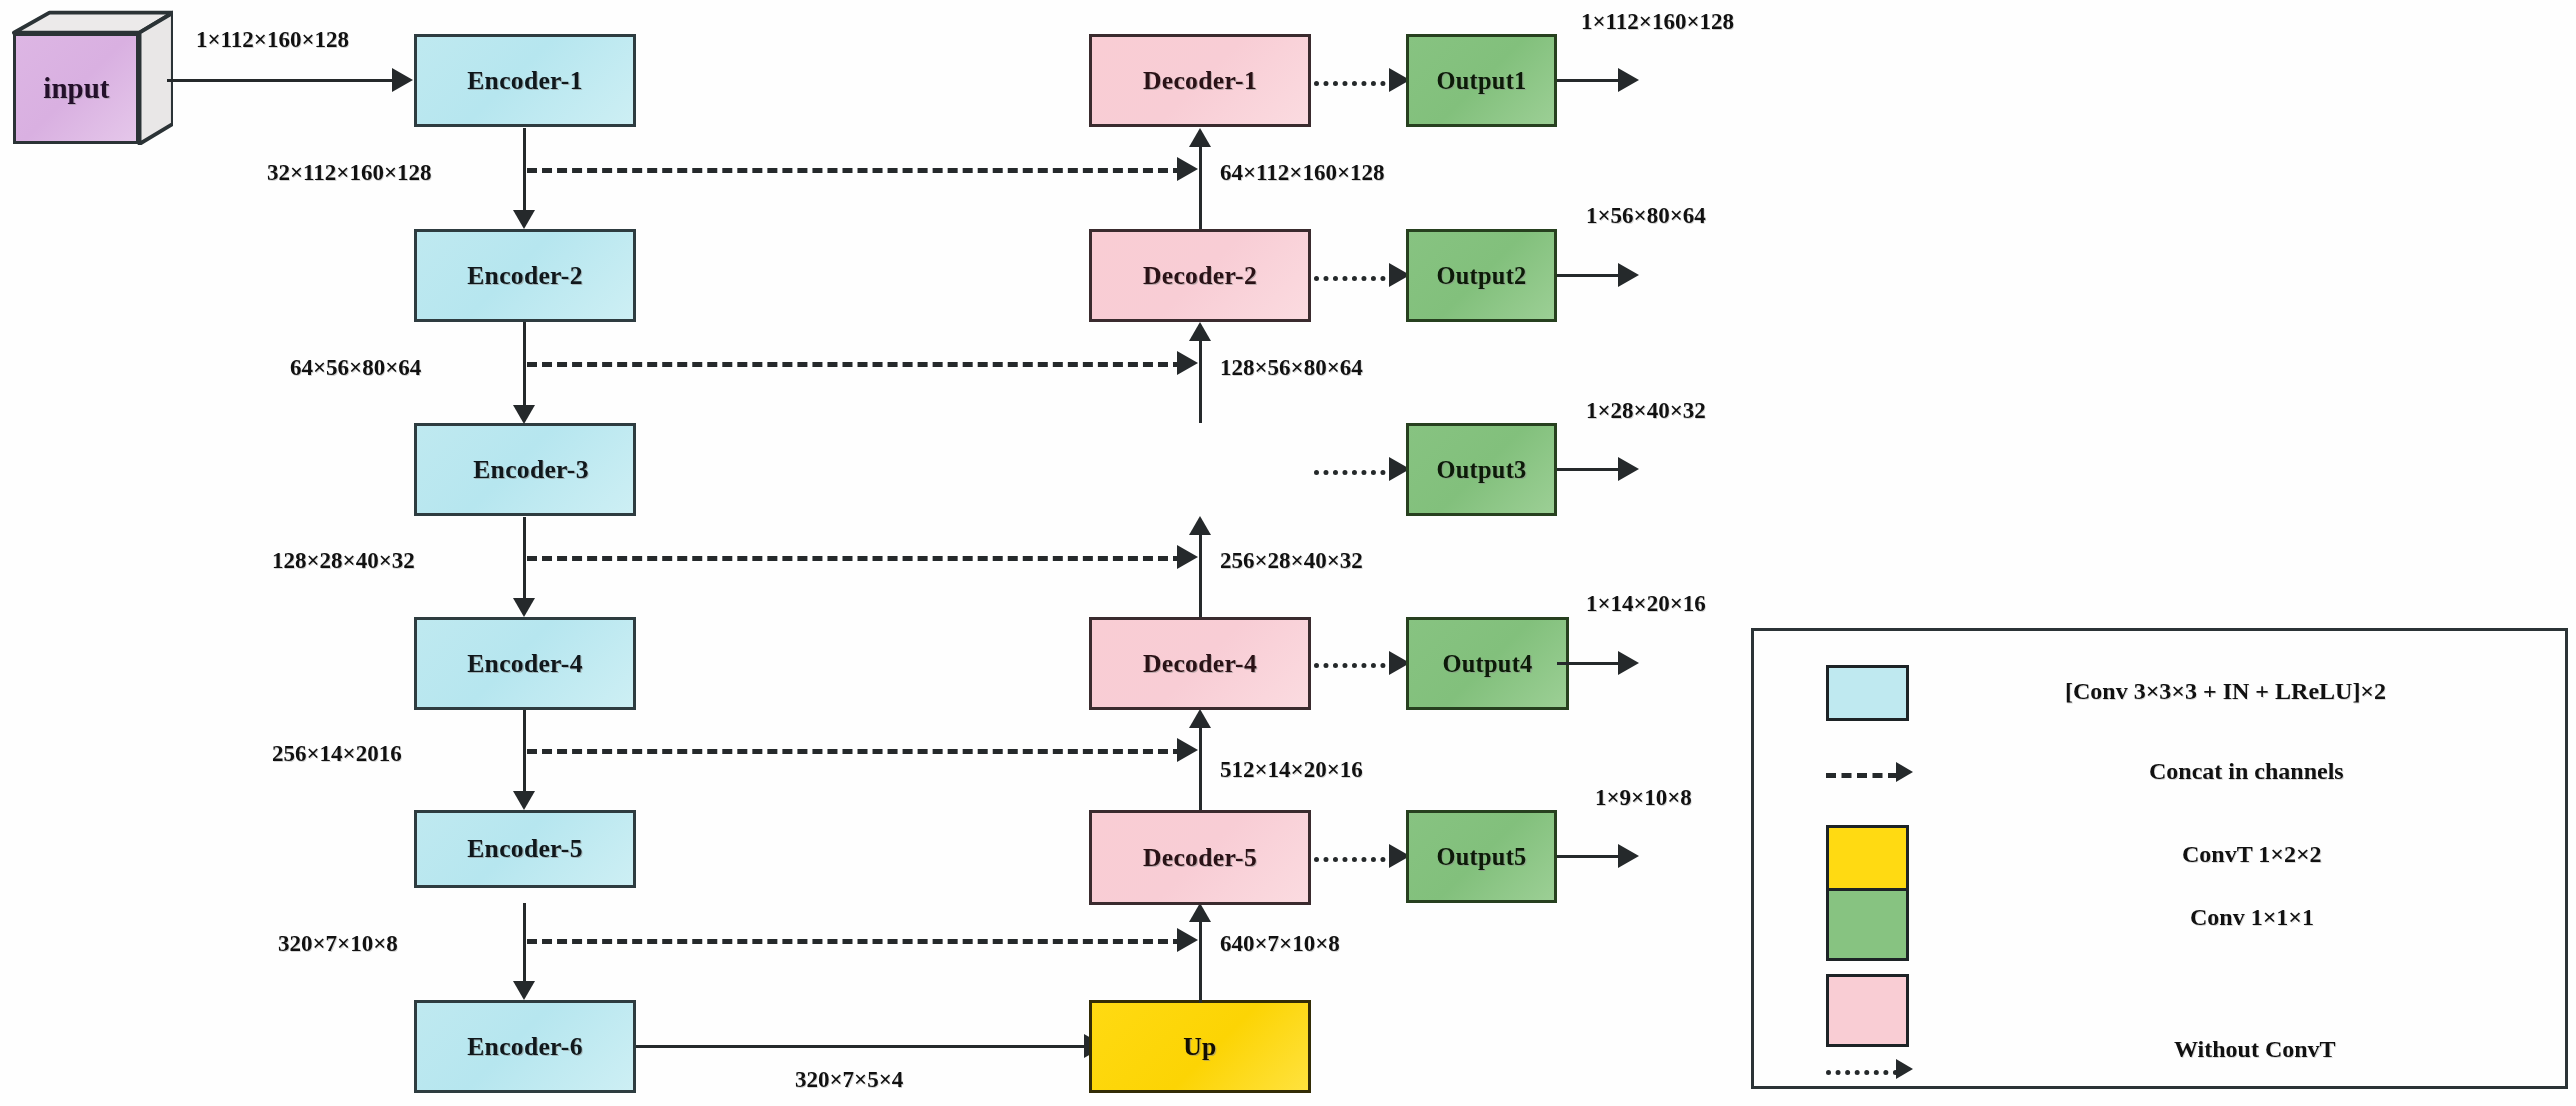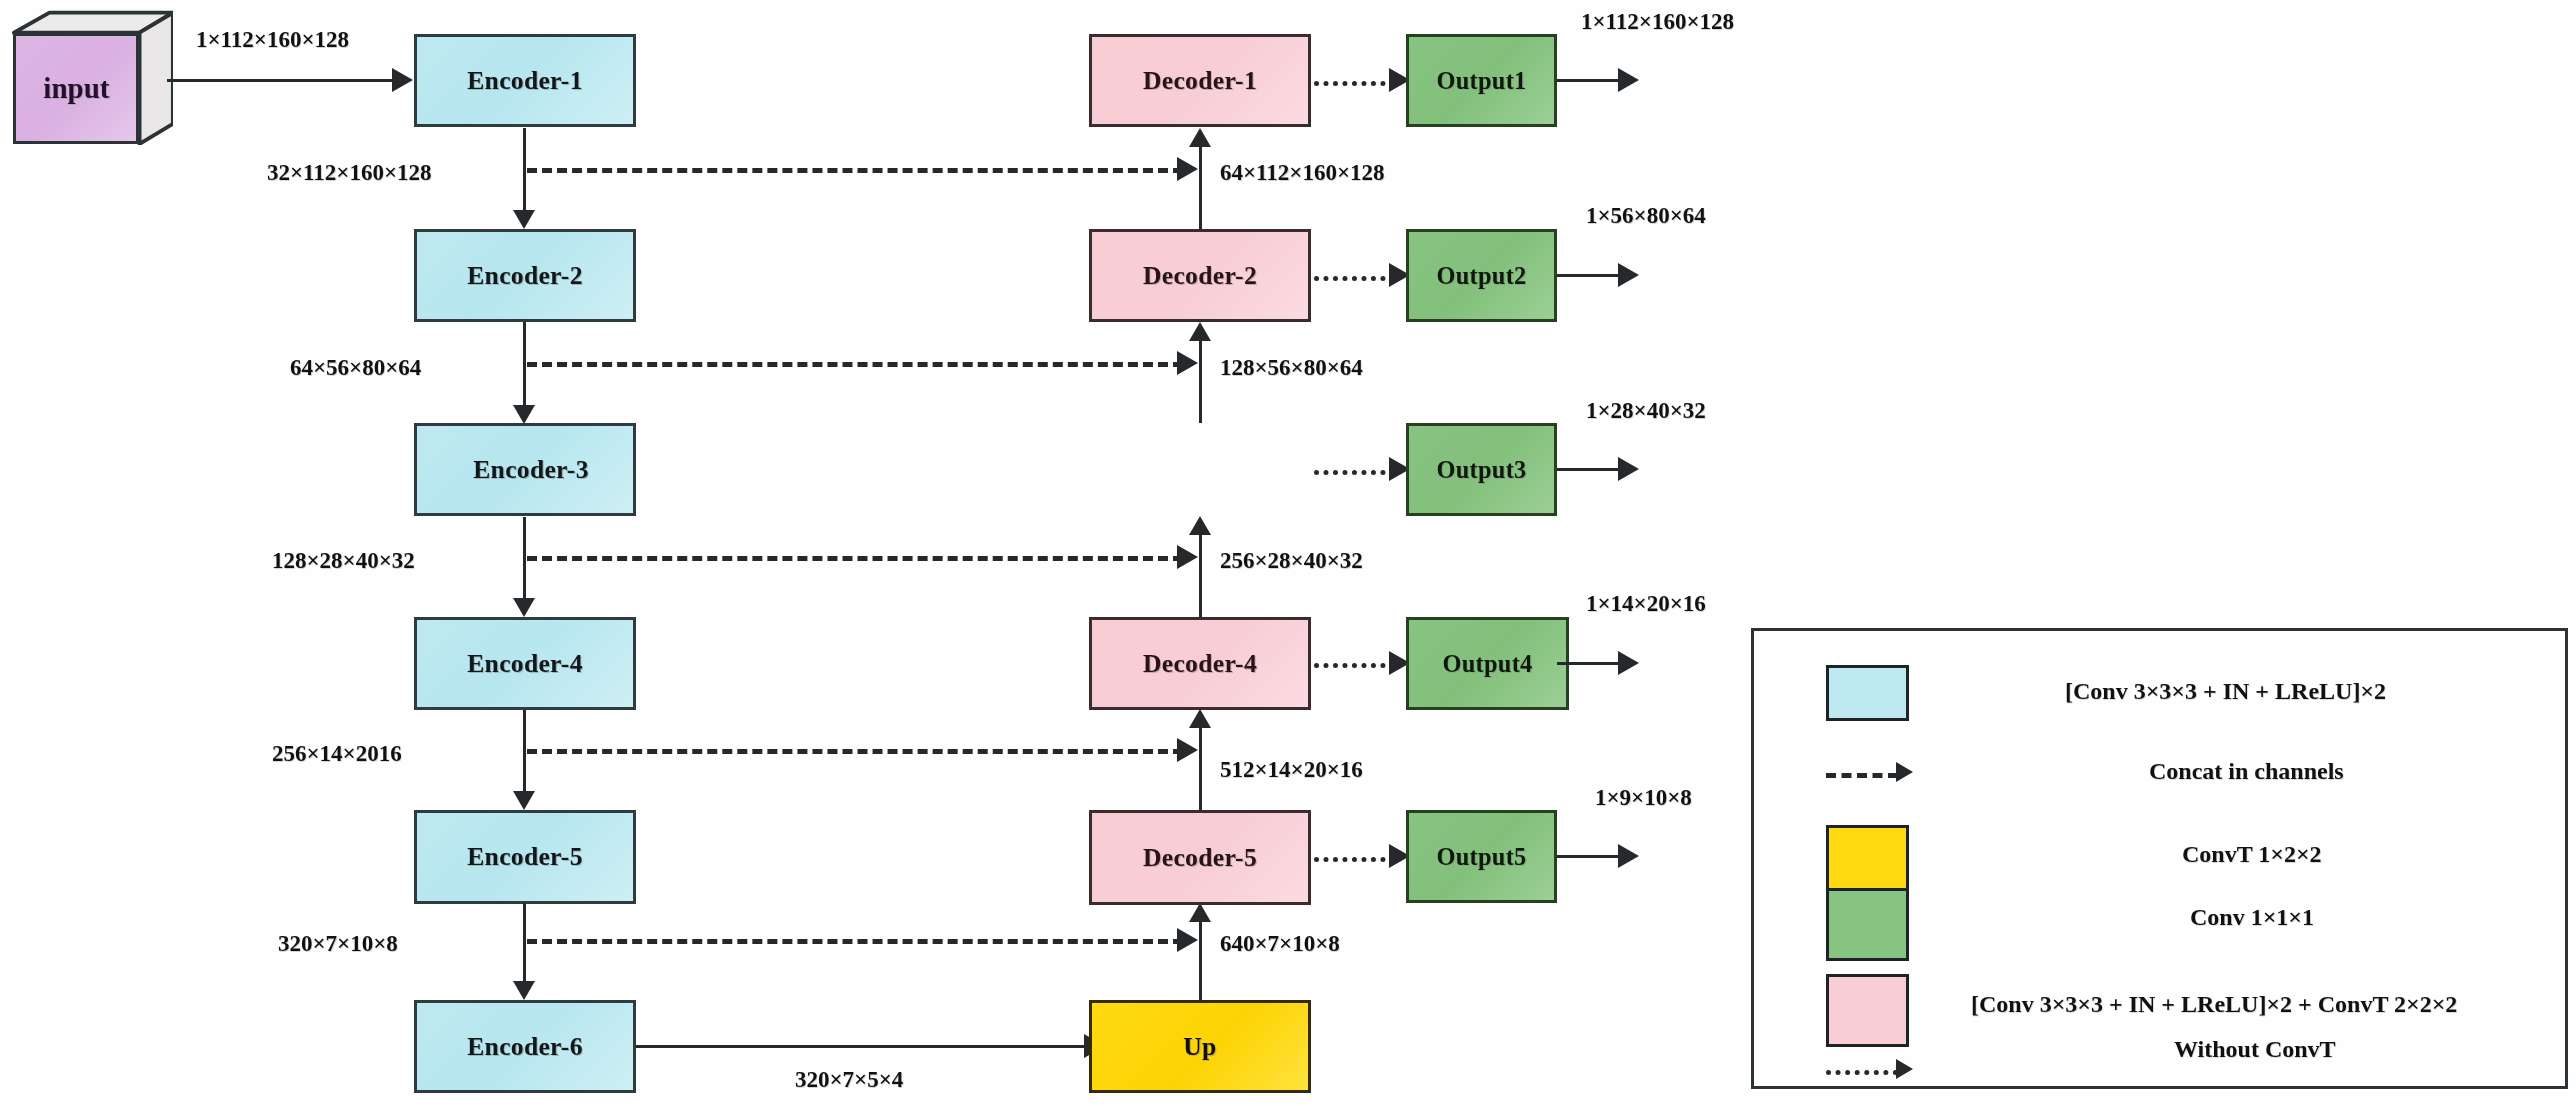--- a/index.html
+++ b/index.html
@@ -79,21 +79,21 @@
   </div>
   <div class="node enc" style="left:414px;top:229px;width:222px;height:93px;font-size:25.6px;">
     <span>Encoder-2</span>
   </div>
   <div class="node enc" style="left:414px;top:423px;width:222px;height:93px;font-size:25.6px;padding-left:12px;">
     <span>Encoder-3</span>
   </div>
   <div class="node enc" style="left:414px;top:617px;width:222px;height:93px;font-size:25.6px;">
     <span>Encoder-4</span>
   </div>
-  <div class="node enc" style="left:414px;top:810px;width:222px;height:94px;font-size:25.6px;">
+  <div class="node enc" style="left:414px;top:810px;width:222px;height:78px;font-size:25.6px;">
     <span>Encoder-5</span>
   </div>
   <div class="node enc" style="left:414px;top:1000px;width:222px;height:93px;font-size:25.6px;">
     <span>Encoder-6</span>
   </div>
 
   <div class="ln vl" style="left:523px;top:128px;height:84px;"></div>
   <div class="arrow-d" style="left:513px;top:210px;"></div>
   <div class="ln vl" style="left:523px;top:322px;height:84px;"></div>
   <div class="arrow-d" style="left:513px;top:405px;"></div>
@@ -213,21 +213,20 @@
     <div class="arrow-r" style="left:142px;top:131px;border-top-width:10.6px;border-bottom-width:10.6px;border-left-width:17px;"></div>
     <div class="lg-text" style="left:395px;top:127px;font-size:24px;">Concat in channels</div>
 
     <div class="lg-swatch" style="left:72px;top:194px;width:83px;height:73px;background:#ffda12;"></div>
     <div class="lg-text" style="left:428px;top:210px;font-size:24px;">ConvT 1×2×2</div>
 
     <div class="lg-swatch" style="left:72px;top:257px;width:83px;height:73px;background:#87c381;"></div>
     <div class="lg-text" style="left:436px;top:273px;font-size:24px;">Conv 1×1×1</div>
 
     <div class="lg-swatch" style="left:72px;top:343px;width:83px;height:73px;background:#f9cdd4;"></div>
-    <div class="lg-text" style="left:217px;top:360px;font-size:24px;">[Conv 3×3×3 + IN + LReLU]×2 + ConvT 2×2×2</div>
 
     <div class="dotline" style="left:72px;top:439px;width:72px;"></div>
     <div class="arrow-r" style="left:142px;top:428px;border-top-width:10.6px;border-bottom-width:10.6px;border-left-width:17px;"></div>
     <div class="lg-text" style="left:420px;top:405px;font-size:24px;">Without ConvT</div>
   </div>
 
 </div>
 
 
 </body></html>

